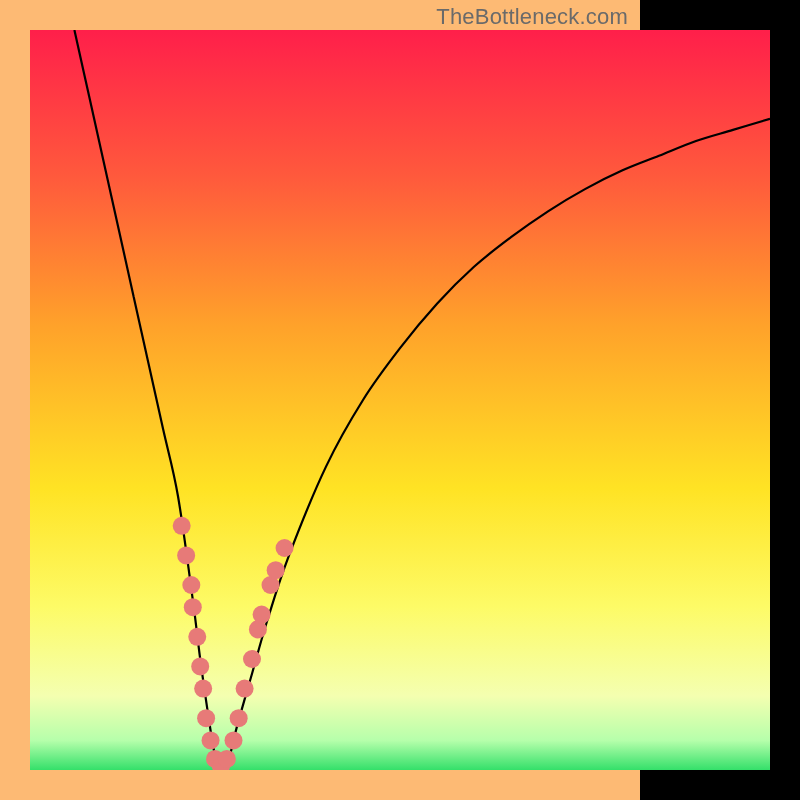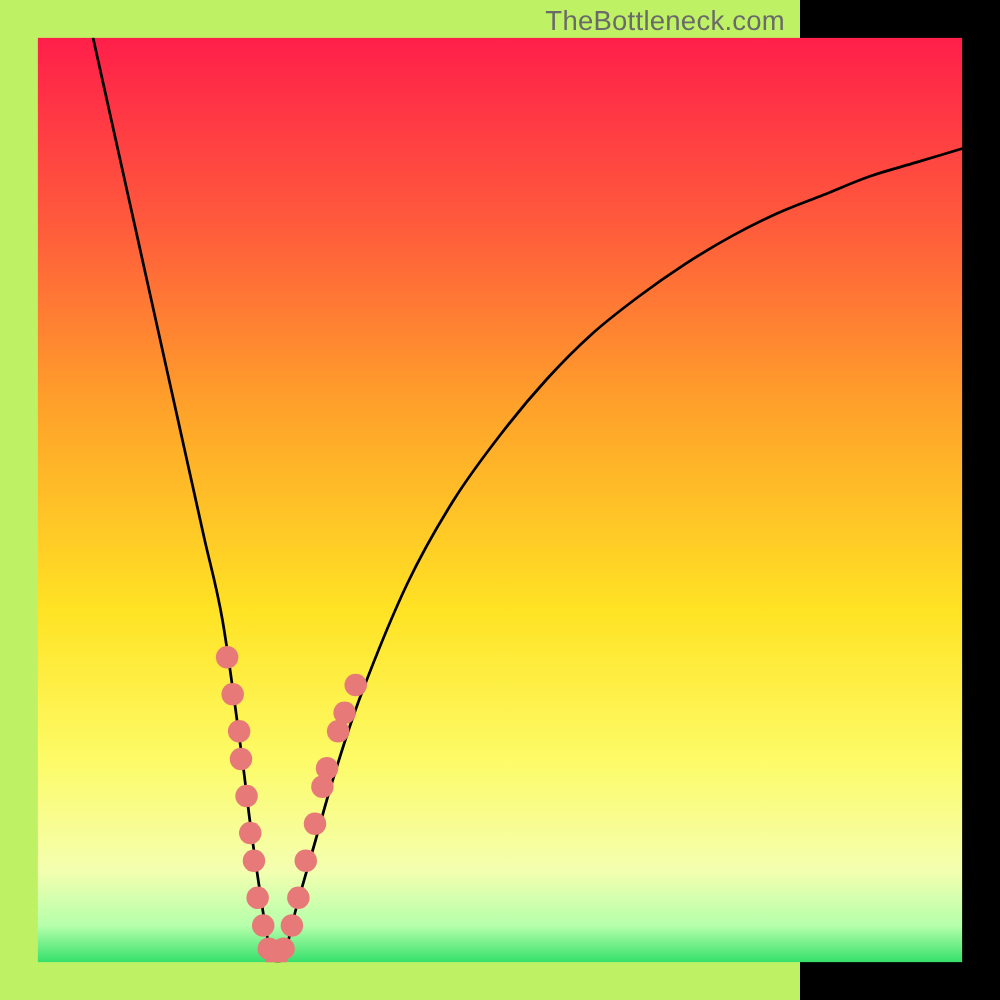--- a/index.html
+++ b/index.html
@@ -8,21 +8,21 @@
     width: 800px;
     height: 800px;
     overflow: hidden;
     background: #000;
     font-family: Arial, Helvetica, sans-serif;
   }
   .frame {
     position: absolute;
     top: 0; left: 0;
     width: 640px; height: 800px;
-    background: #bef264;
+    background: #fdba74;
   }
   .plot-area {
     position: absolute;
     top: 30px;
     left: 30px;
     width: 740px;
     height: 740px;
     overflow: hidden;
   }
   .gradient {

